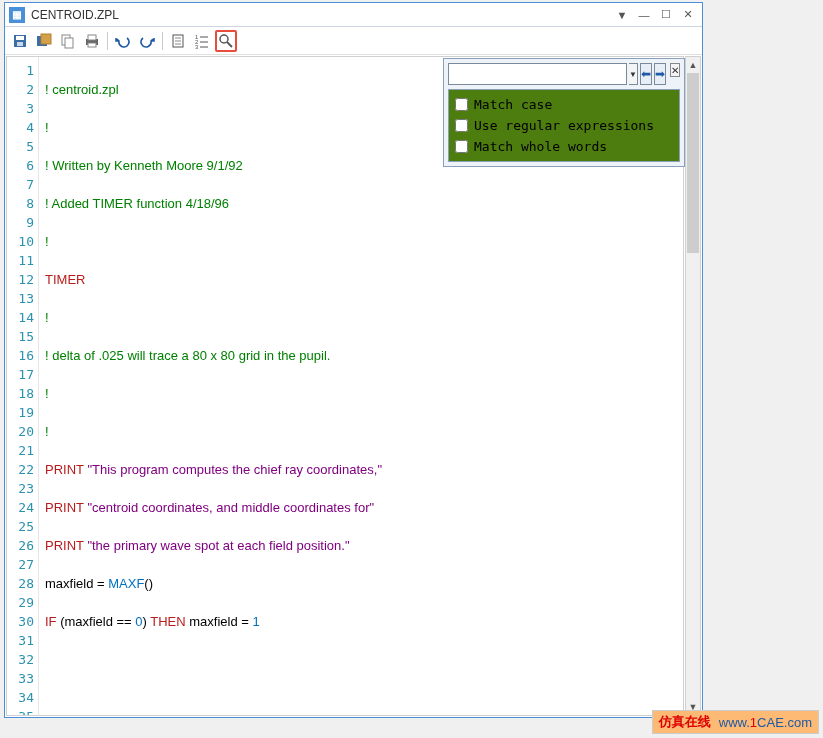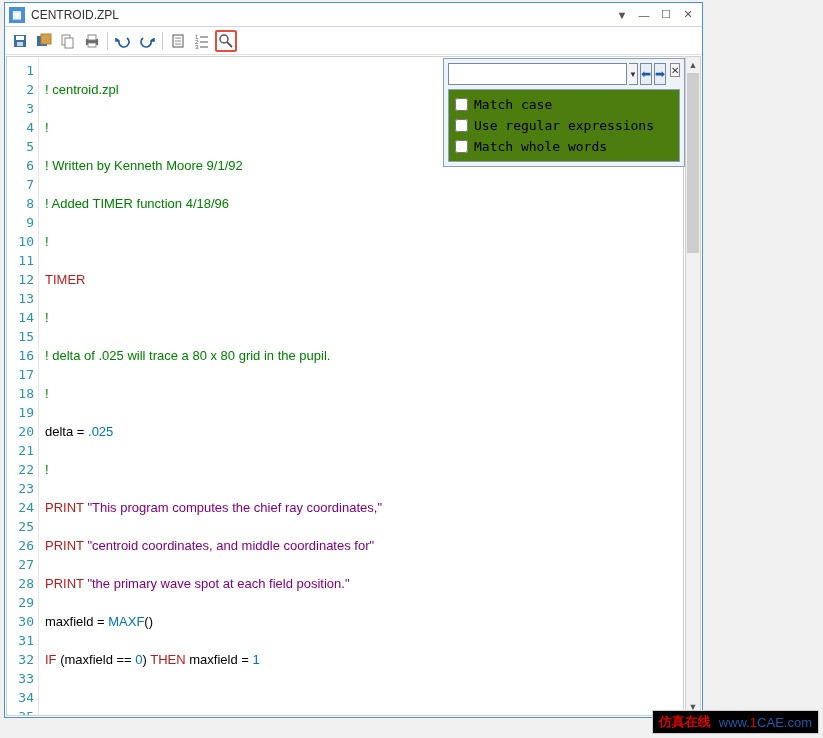--- a/index.html
+++ b/index.html
@@ -180,21 +180,21 @@
   font-size: 34px;
   color: #e8e8e8;
   font-family: Arial, sans-serif;
   letter-spacing: 2px;
   pointer-events: none;
   z-index: 0;
 }
 .brand {
   position: absolute;
   right: 4px; bottom: 4px;
-  background: #000000;
+  background: #fdba74;
   border: 1px solid #ccc;
   padding: 2px 6px;
   font-size: 13px;
   display: flex; align-items: center; gap: 8px;
 }
 .brand .cn { color: #d00; font-family: "SimSun","Microsoft YaHei",sans-serif; font-weight: bold; }
 .brand .url .b { color: #1e5aa8; }
 .brand .url .r { color: #d00; }
 </style>
 </head>
@@ -320,21 +320,20 @@
     <div class="code">
 <div class="ln"><span class="c-comment">! centroid.zpl</span></div>
 <div class="ln"><span class="c-comment">!</span></div>
 <div class="ln"><span class="c-comment">! Written by Kenneth Moore 9/1/92</span></div>
 <div class="ln"><span class="c-comment">! Added TIMER function 4/18/96</span></div>
 <div class="ln"><span class="c-comment">!</span></div>
 <div class="ln"><span class="c-kw">TIMER</span></div>
 <div class="ln"><span class="c-comment">!</span></div>
 <div class="ln"><span class="c-comment">! delta of .025 will trace a 80 x 80 grid in the pupil.</span></div>
 <div class="ln"><span class="c-comment">!</span></div>
-<div class="ln"><span>delta = </span><span class="c-num">.025</span></div>
 <div class="ln"><span class="c-comment">!</span></div>
 <div class="ln"><span class="c-kw">PRINT</span><span class="c-str"> "This program computes the chief ray coordinates,"</span></div>
 <div class="ln"><span class="c-kw">PRINT</span><span class="c-str"> "centroid coordinates, and middle coordinates for"</span></div>
 <div class="ln"><span class="c-kw">PRINT</span><span class="c-str"> "the primary wave spot at each field position."</span></div>
 <div class="ln"><span>maxfield = </span><span class="c-fn">MAXF</span><span>()</span></div>
 <div class="ln"><span class="c-kw">IF</span><span> (maxfield == </span><span class="c-num">0</span><span>) </span><span class="c-kw">THEN</span><span> maxfield = </span><span class="c-num">1</span></div>
 
 
 
 

